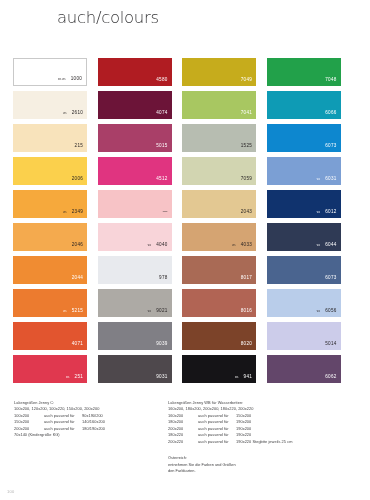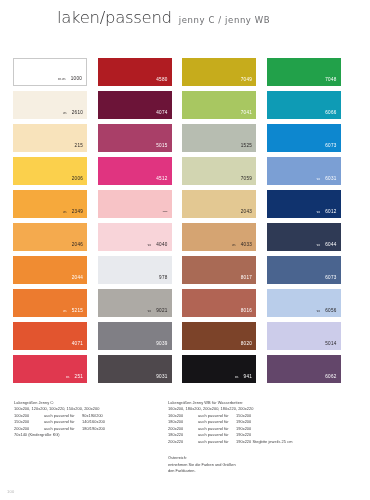--- a/index.html
+++ b/index.html
@@ -136,22 +136,21 @@
     bottom: 6px;
     font-size: 4px;
     color: #b3b3b3;
     letter-spacing: 0.3px;
   }
 </style>
 </head>
 <body>
 
 <div id="page-header">
-  <span class="main-title">laken/passend</span>
-  <span class="sub-title">jenny C / jenny WB</span>
+  <span class="main-title">auch/colours</span>
 </div>
 
 <div id="swatch-grid">
     <div class="swatch outlined" style="background: rgb(255, 255, 255);">
       <div class="swatch-labels">
         <span class="swatch-flag" style="color: rgb(35, 31, 32);">ws  ws</span>
         <span class="swatch-code" style="color: rgb(35, 31, 32);">1000</span>
       </div>
     </div>
     <div class="swatch" style="background: rgb(176, 28, 34);">

